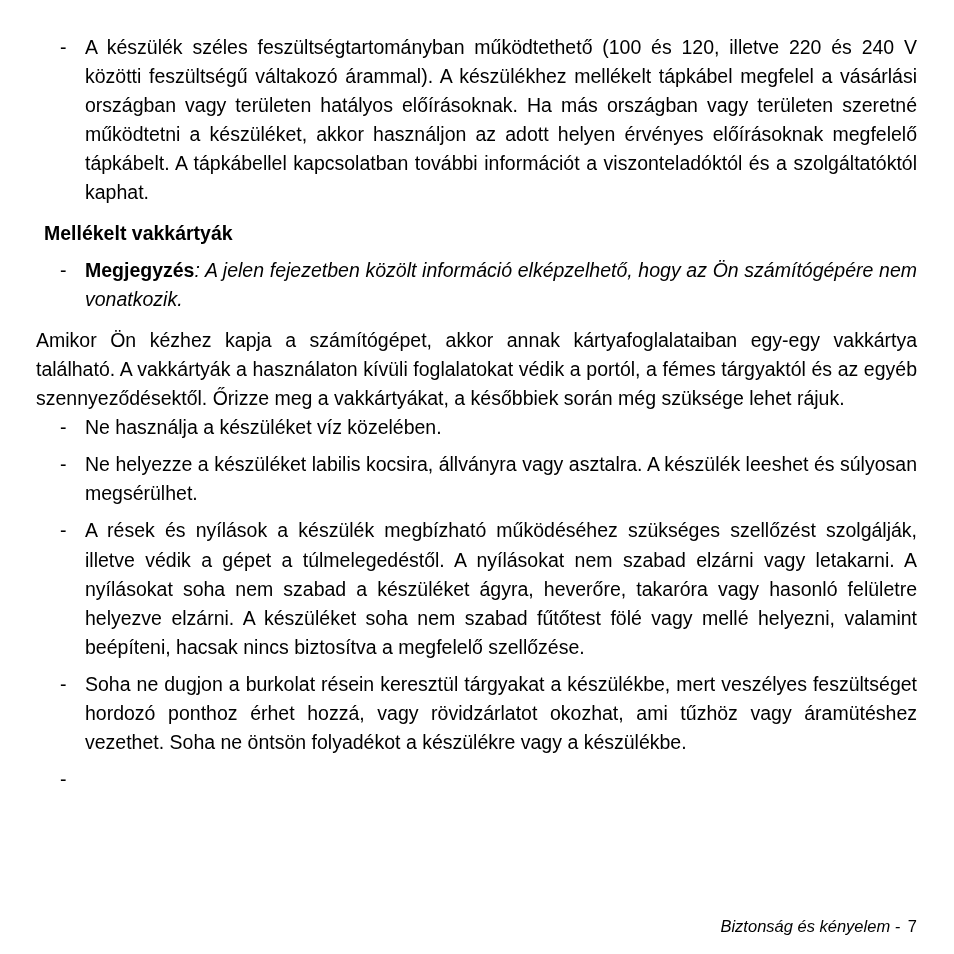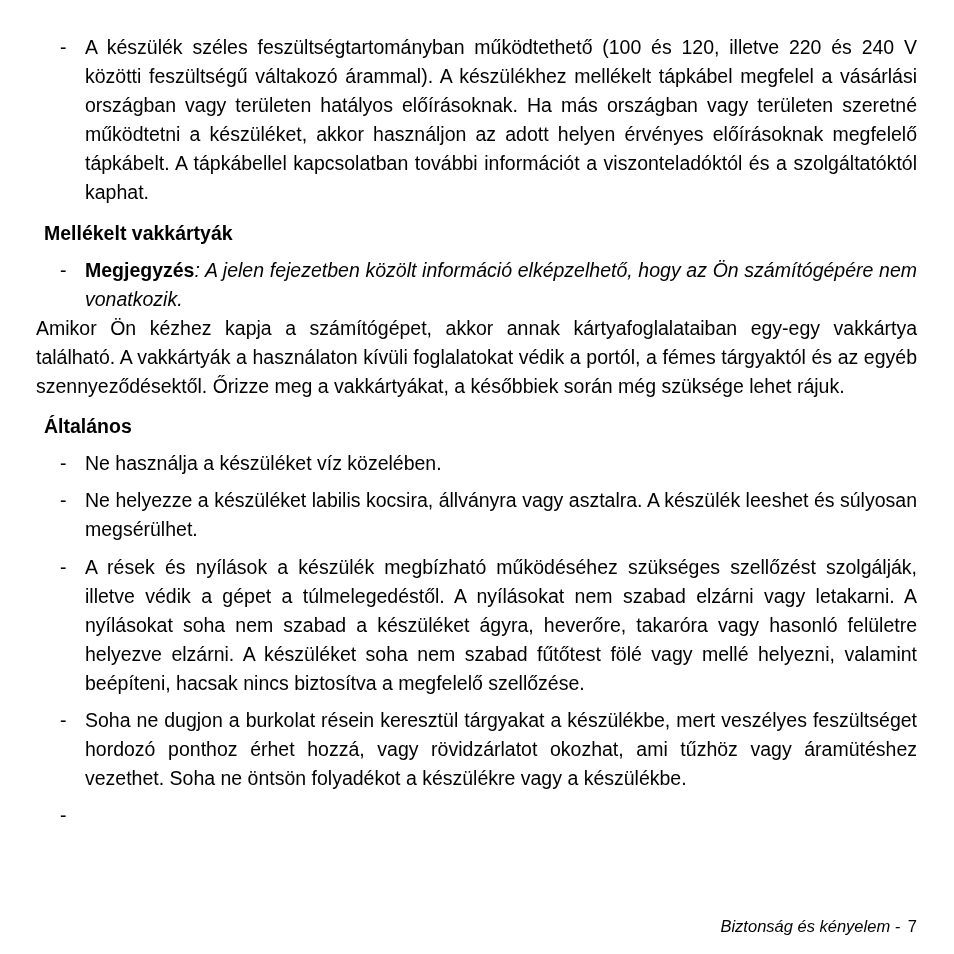--- a/index.html
+++ b/index.html
@@ -33,21 +33,21 @@
   .para {
     font-size: 19.5px;
     line-height: 29.1px;
     text-align: justify;
     text-justify: inter-word;
     margin: 0;
     hyphens: none;
   }
 
   .para-block {
-    margin-top: 0;
+    margin-top: 12px;
   }
 
   
   .bullet {
     position: relative;
     padding-left: 49px;
     font-size: 19.5px;
     line-height: 29.1px;
     text-align: justify;
     text-justify: inter-word;
@@ -116,21 +116,20 @@
     </p>
 
     <p class="heading heading-spaced">Mellékelt vakkártyák</p>
 
     <p class="bullet">
       <span class="dash">-</span><span class="bold-italic">Megjegyzés</span><span class="italic">: </span><span class="italic">A jelen fejezetben közölt információ elképzelhető, hogy az Ön számítógépére nem vonatkozik.</span>
     </p>
 
     <p class="para para-block">Amikor Ön kézhez kapja a számítógépet, akkor annak kártyafoglalataiban egy-egy vakkártya található. A vakkártyák a használaton kívüli foglalatokat védik a portól, a fémes tárgyaktól és az egyéb szennyeződésektől. Őrizze meg a vakkártyákat, a későbbiek során még szüksége lehet rájuk.</p>
 
-    <p class="heading heading-spaced">Általános</p>
 
     <p class="bullet">
       <span class="dash">-</span>
       <span>Ne használja a készüléket víz közelében.</span>
     </p>
 
     <p class="bullet">
       <span class="dash">-</span>
       <span>Ne helyezze a készüléket labilis kocsira, állványra vagy asztalra. A készülék leeshet és súlyosan megsérülhet.</span>
     </p>

